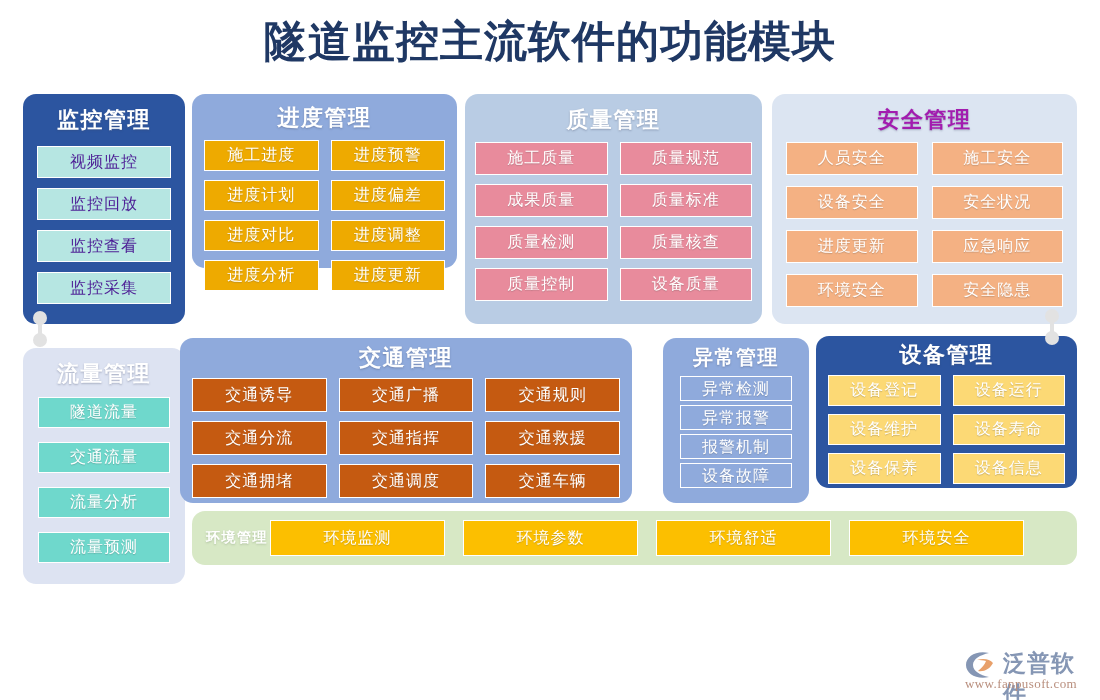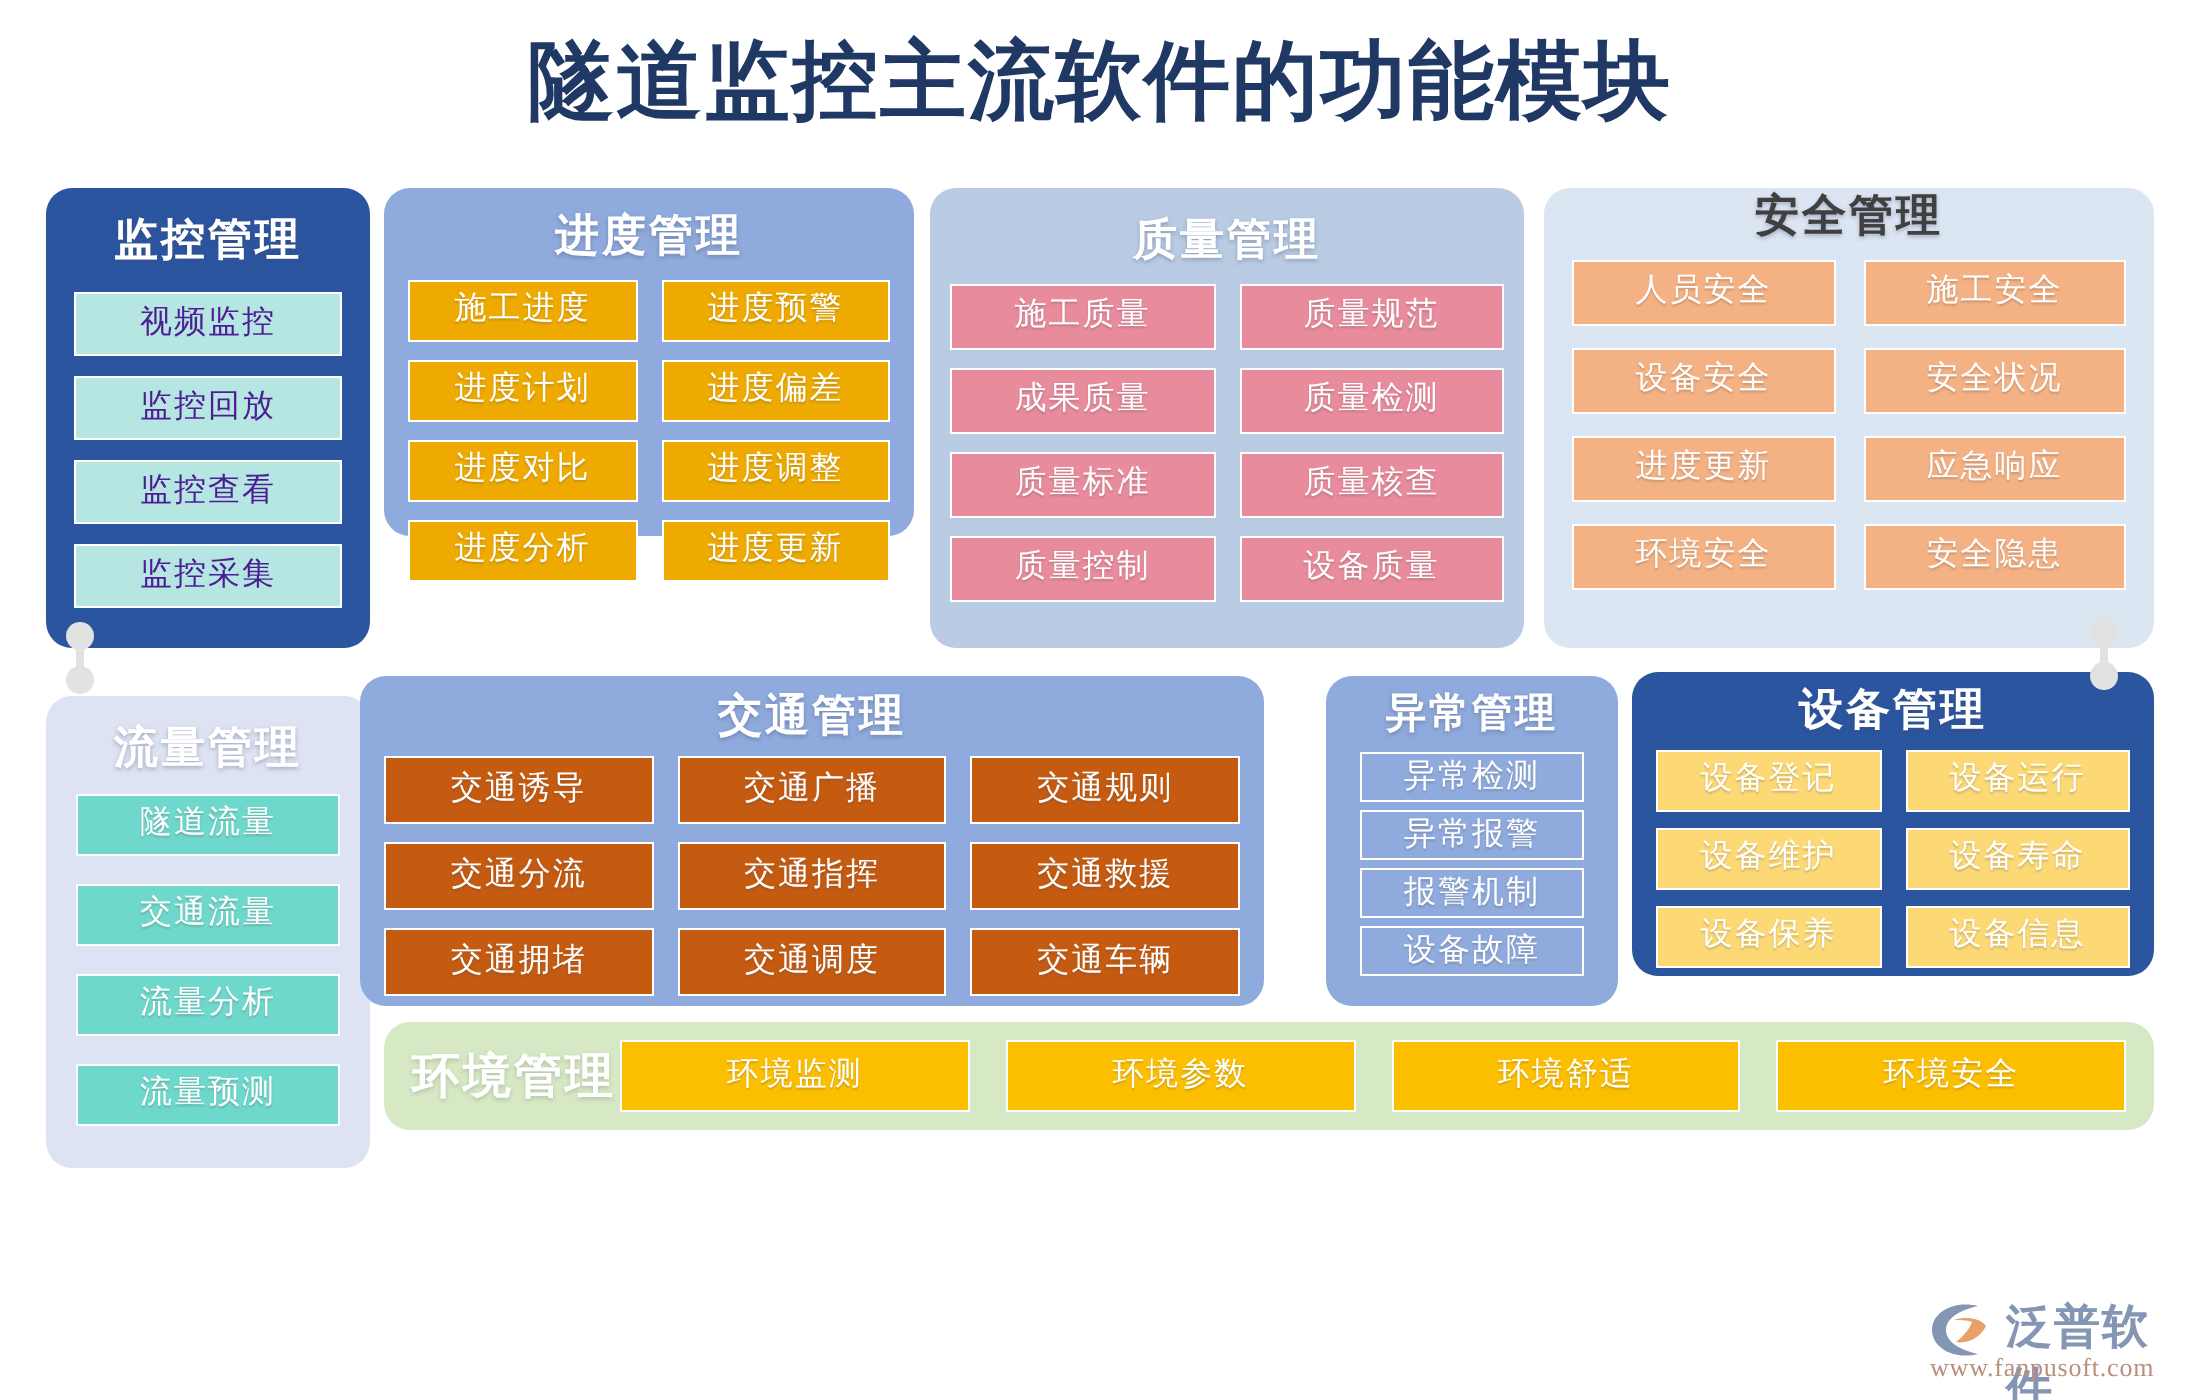--- a/index.html
+++ b/index.html
@@ -61,21 +61,21 @@
   #p-progress .btn { width: calc(50% - 6px); height: 31px; background: #eeaa00; }
 
   
   #p-quality { left: 465px; top: 94px; width: 297px; height: 230px; background: #b9cce4; }
   #p-quality .panel-title { margin-top: 12px; color: #ffffff; }
   #p-quality .btn-grid { margin-top: 8px; padding: 0 10px; gap: 9px 12px; }
   #p-quality .btn { width: calc(50% - 6px); height: 33px; background: #e88b9c; }
 
   
   #p-safety { left: 772px; top: 94px; width: 305px; height: 230px; background: #dce5f2; }
-  #p-safety .panel-title { color: #404040; }
+  #p-safety .panel-title { margin-top: 12px; color: #a21caf; }
   #p-safety .btn-grid { margin-top: 8px; padding: 0 14px; gap: 11px 14px; }
   #p-safety .btn { width: calc(50% - 7px); height: 33px; background: #f4b183; }
 
   
   #p-flow { left: 23px; top: 348px; width: 162px; height: 236px; background: #dde3f2; }
   #p-flow .panel-title { margin-top: 12px; color: #ffffff; }
   #p-flow .btn-grid { margin-top: 9px; padding: 0 15px; gap: 14px 0; flex-direction: column; }
   #p-flow .btn { width: 100%; height: 31px; background: #6fd8cc; }
 
   
@@ -95,21 +95,21 @@
   #p-device .panel-title { margin-top: 5px; }
   #p-device .btn-grid { margin-top: 6px; padding: 0 12px; gap: 8px 12px; }
   #p-device .btn { width: calc(50% - 6px); height: 31px; background: #fcd975; }
 
   
   #p-env {
     left: 192px; top: 511px; width: 885px; height: 54px; background: #d7e8c5;
     display: flex; align-items: center; padding: 0 14px;
   }
   #env-title {
-    color: #ffffff; font-size: 24px; font-weight: 700; letter-spacing: 1.5px;
+    color: #ffffff; font-size: 14px; font-weight: 700; letter-spacing: 1.5px;
     text-shadow: 0 1px 2px rgba(90,110,80,0.30); flex: 0 0 auto;
   }
   #env-buttons { display: flex; gap: 0 18px; flex: 1; margin-left: 2px; }
   #env-buttons .btn { flex: 1 1 0; max-width: 175px; height: 36px; background: #fcbf00; }
 
   
   .pin { position: absolute; width: 18px; }
   .pin .stem { position: absolute; left: 7px; top: 6px; width: 4px; height: 26px; background: #e2e2e2; }
   .pin .dot { position: absolute; width: 14px; height: 14px; border-radius: 50%; background: #e2e2e2; left: 2px; }
   .pin .dot.top { top: 0; }
@@ -161,22 +161,22 @@
       <div class="btn">进度更新</div>
     </div>
   </div>
 
   <div class="panel" id="p-quality">
     <div class="panel-title">质量管理</div>
     <div class="btn-grid">
       <div class="btn">施工质量</div>
       <div class="btn">质量规范</div>
       <div class="btn">成果质量</div>
+      <div class="btn">质量标准</div>
       <div class="btn">质量检测</div>
-      <div class="btn">质量标准</div>
       <div class="btn">质量核查</div>
       <div class="btn">质量控制</div>
       <div class="btn">设备质量</div>
     </div>
   </div>
 
   <div class="panel" id="p-safety">
     <div class="panel-title">安全管理</div>
     <div class="btn-grid">
       <div class="btn">人员安全</div>

